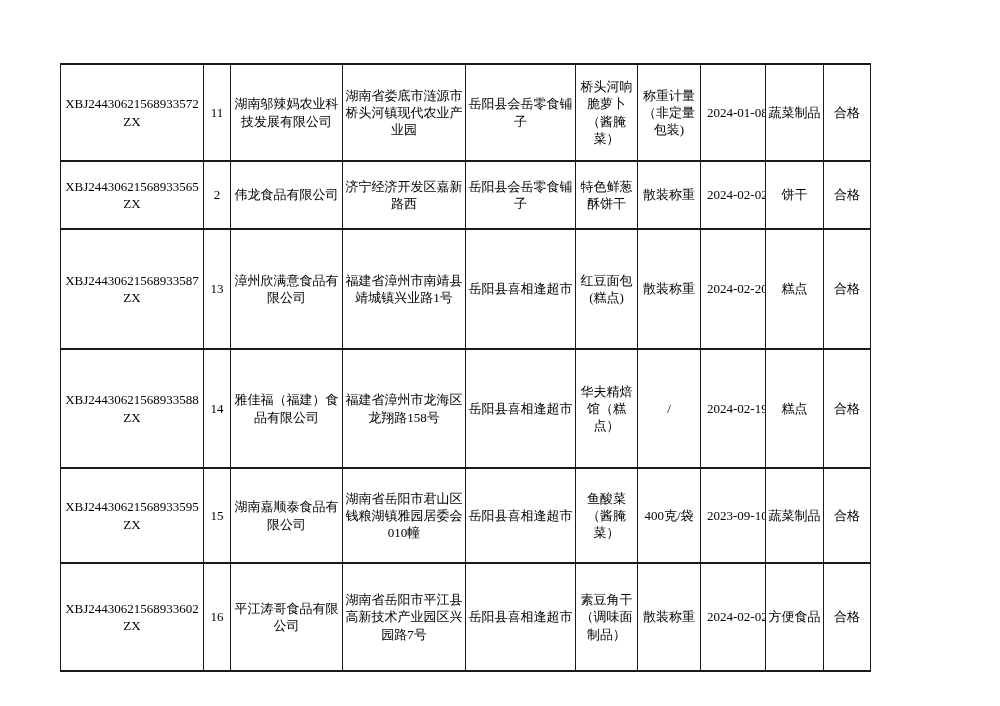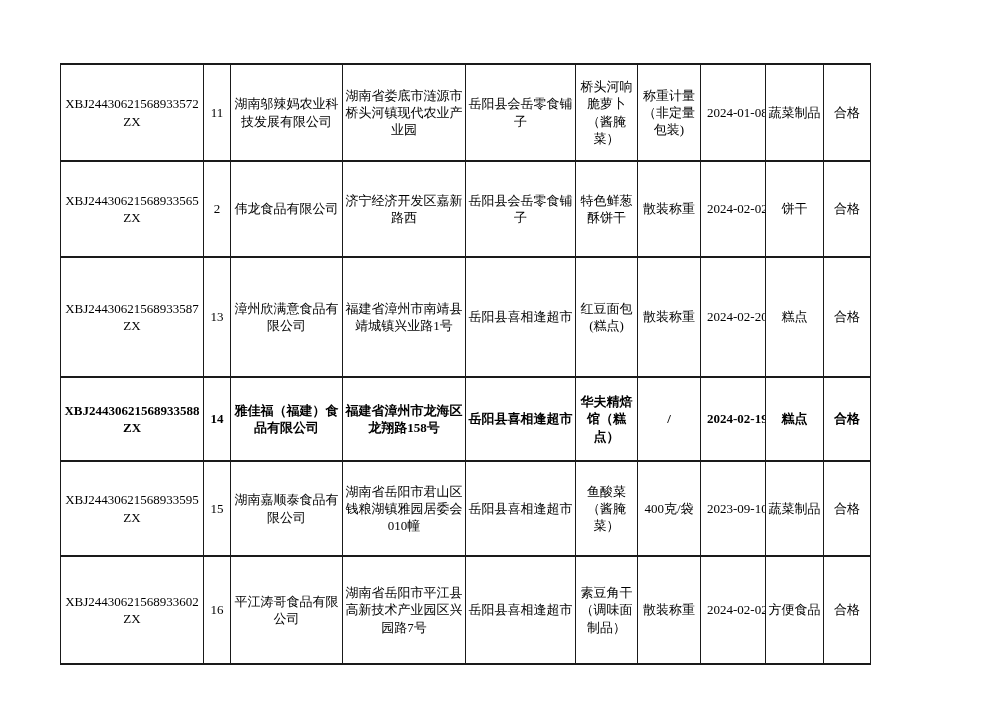--- a/index.html
+++ b/index.html
@@ -38,23 +38,23 @@
   }
   table.report td.c-id {
     word-break: break-all;
     padding: 8px 3px;
   }
   table.report td.c-date {
     padding: 2px 6px;
     white-space: nowrap;
   }
   tr.row-0 { height: 97px; }
-  tr.row-1 { height: 96px; }
+  tr.row-1 { height: 68px; }
   tr.row-2 { height: 120px; }
-  tr.row-3 { height: 84px; font-weight: bold; }
+  tr.row-3 { height: 119px; }
   tr.row-4 { height: 95px; }
   tr.row-5 { height: 108px; }
   col.w-id       { width: 143px; }
   col.w-no       { width: 27px;  }
   col.w-company  { width: 112px; }
   col.w-address  { width: 123px; }
   col.w-store    { width: 110px; }
   col.w-product  { width: 62px;  }
   col.w-spec     { width: 63px;  }
   col.w-date     { width: 65px;  }

